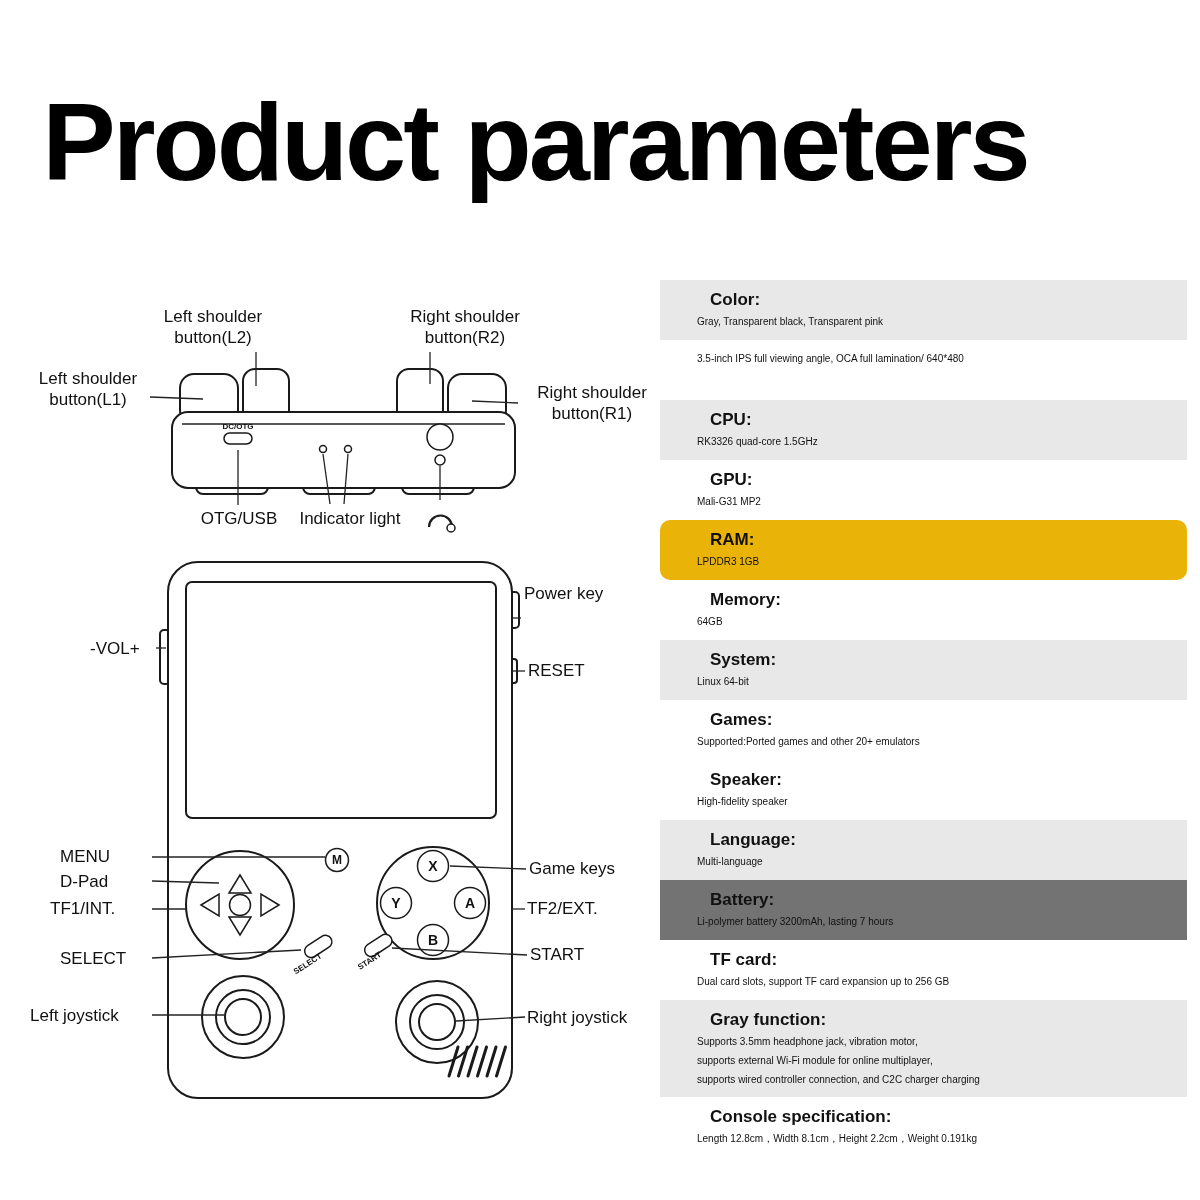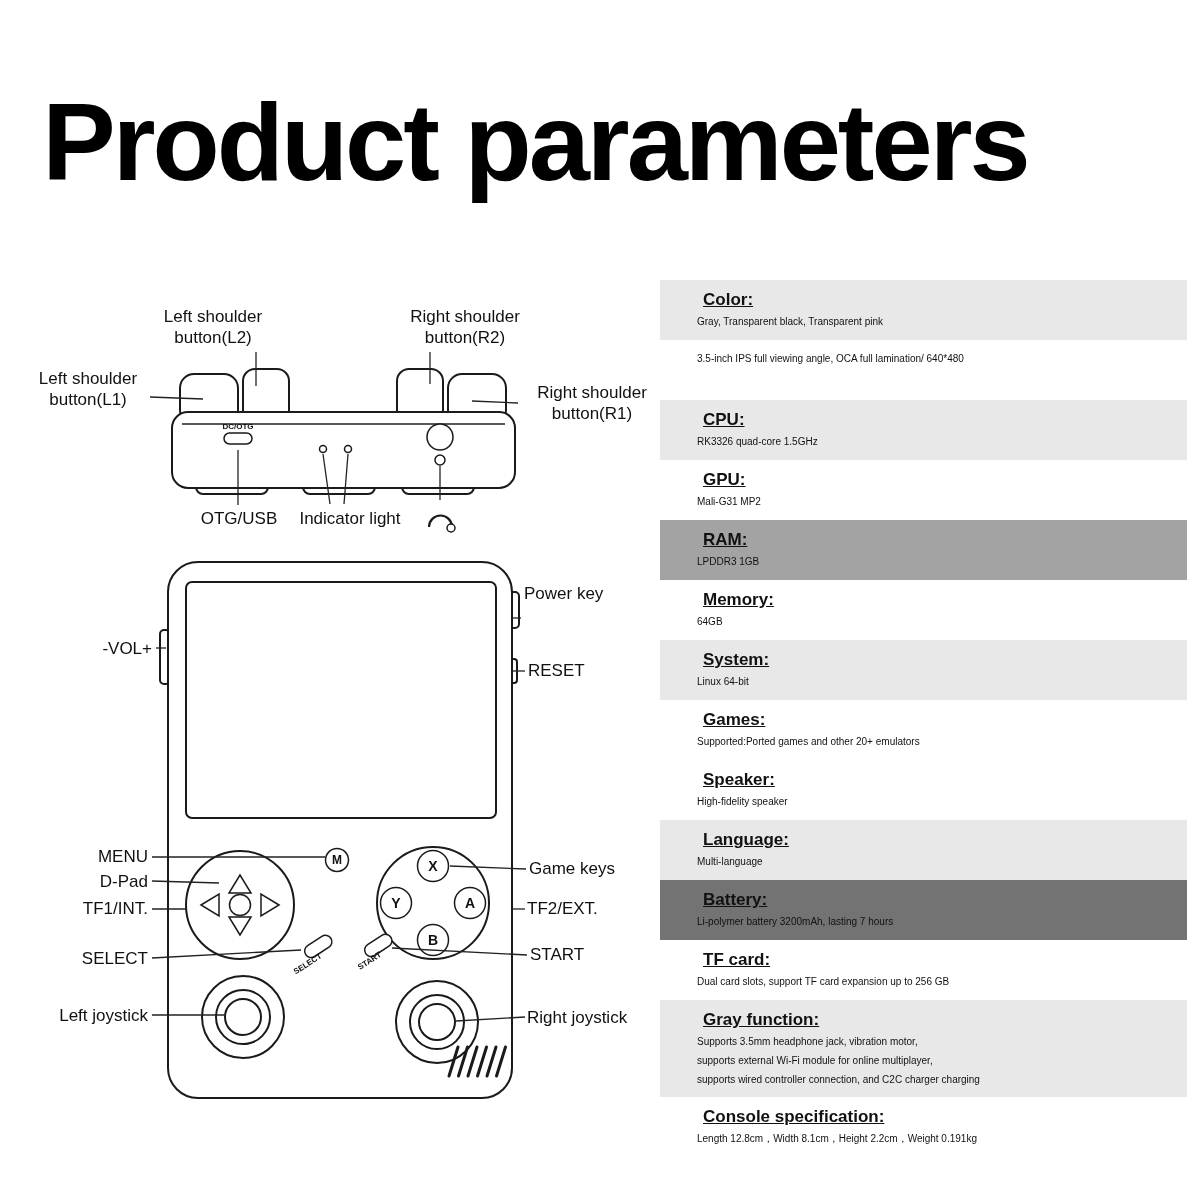--- a/index.html
+++ b/index.html
@@ -20,25 +20,25 @@
   .ln2{stroke:#1a1a1a;stroke-width:2.2;fill:none;}
   .grille{stroke:#1a1a1a;stroke-width:3;stroke-linecap:round;}
   text{font-family:"Liberation Sans",sans-serif;fill:#111;}
   .t8b{font-size:8px;font-weight:700;}
   .t8{font-size:8px;font-weight:700;}
   .t12b{font-size:12px;font-weight:700;}
   .t14b{font-size:14px;font-weight:700;}
   
   .lbl{position:absolute;font-size:17px;line-height:21px;color:#111;}
   .ctr{text-align:center;white-space:pre-line;}
-  .rt{text-align:right;}
+  .rt{}
   
   .specs{position:absolute;left:660px;top:280px;width:527px;}
   .spec-row{min-height:60px;box-sizing:border-box;padding:9px 12px 8px 37px;background:#fff;}
-  .spec-heading{margin:0 0 2px 6px;font-size:17px;font-weight:700;line-height:21px;text-decoration:underline;}
+  .spec-heading{margin:0 0 2px 13px;font-size:17px;font-weight:700;line-height:21px;}
   .spec-line{font-size:10px;line-height:19px;}
 </style>
 </head>
 <body>
 
 <svg class="art" width="1200" height="1200" viewBox="0 0 1200 1200">
 
   <g>
     <rect class="sh" x="180" y="374" width="58" height="50" rx="14"></rect>
     <rect class="sh" x="243" y="369" width="46" height="55" rx="12"></rect>
@@ -182,21 +182,21 @@
     <div class="spec-line">3.5-inch IPS full viewing angle, OCA full lamination/ 640*480</div>
   </section>
   <section class="spec-row shade" style="background: rgb(232, 232, 232);">
     <h3 class="spec-heading">CPU:</h3>
     <div class="spec-line">RK3326 quad-core 1.5GHz</div>
   </section>
   <section class="spec-row">
     <h3 class="spec-heading">GPU:</h3>
     <div class="spec-line">Mali-G31 MP2</div>
   </section>
-  <section class="spec-row shade" style="background: #a3a3a3;">
+  <section class="spec-row shade" style="background: #eab308; border-radius: 10px;">
     <h3 class="spec-heading">RAM:</h3>
     <div class="spec-line">LPDDR3  1GB</div>
   </section>
   <section class="spec-row">
     <h3 class="spec-heading">Memory:</h3>
     <div class="spec-line">64GB</div>
   </section>
   <section class="spec-row shade" style="background: rgb(232, 232, 232);">
     <h3 class="spec-heading">System:</h3>
     <div class="spec-line">Linux 64-bit</div>

